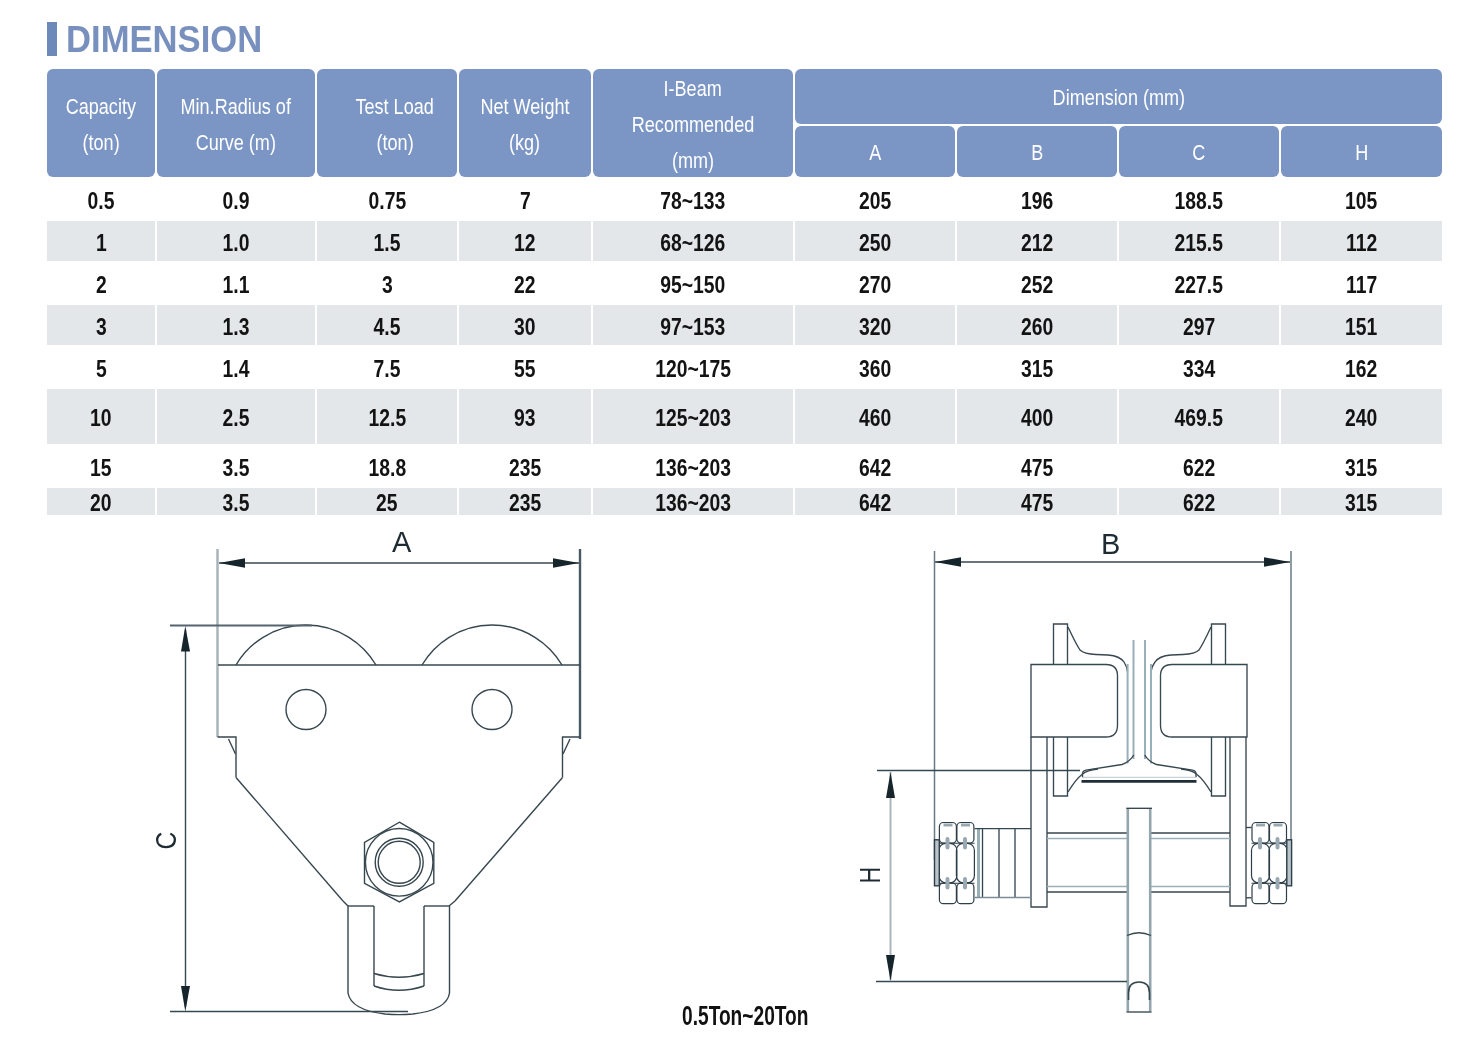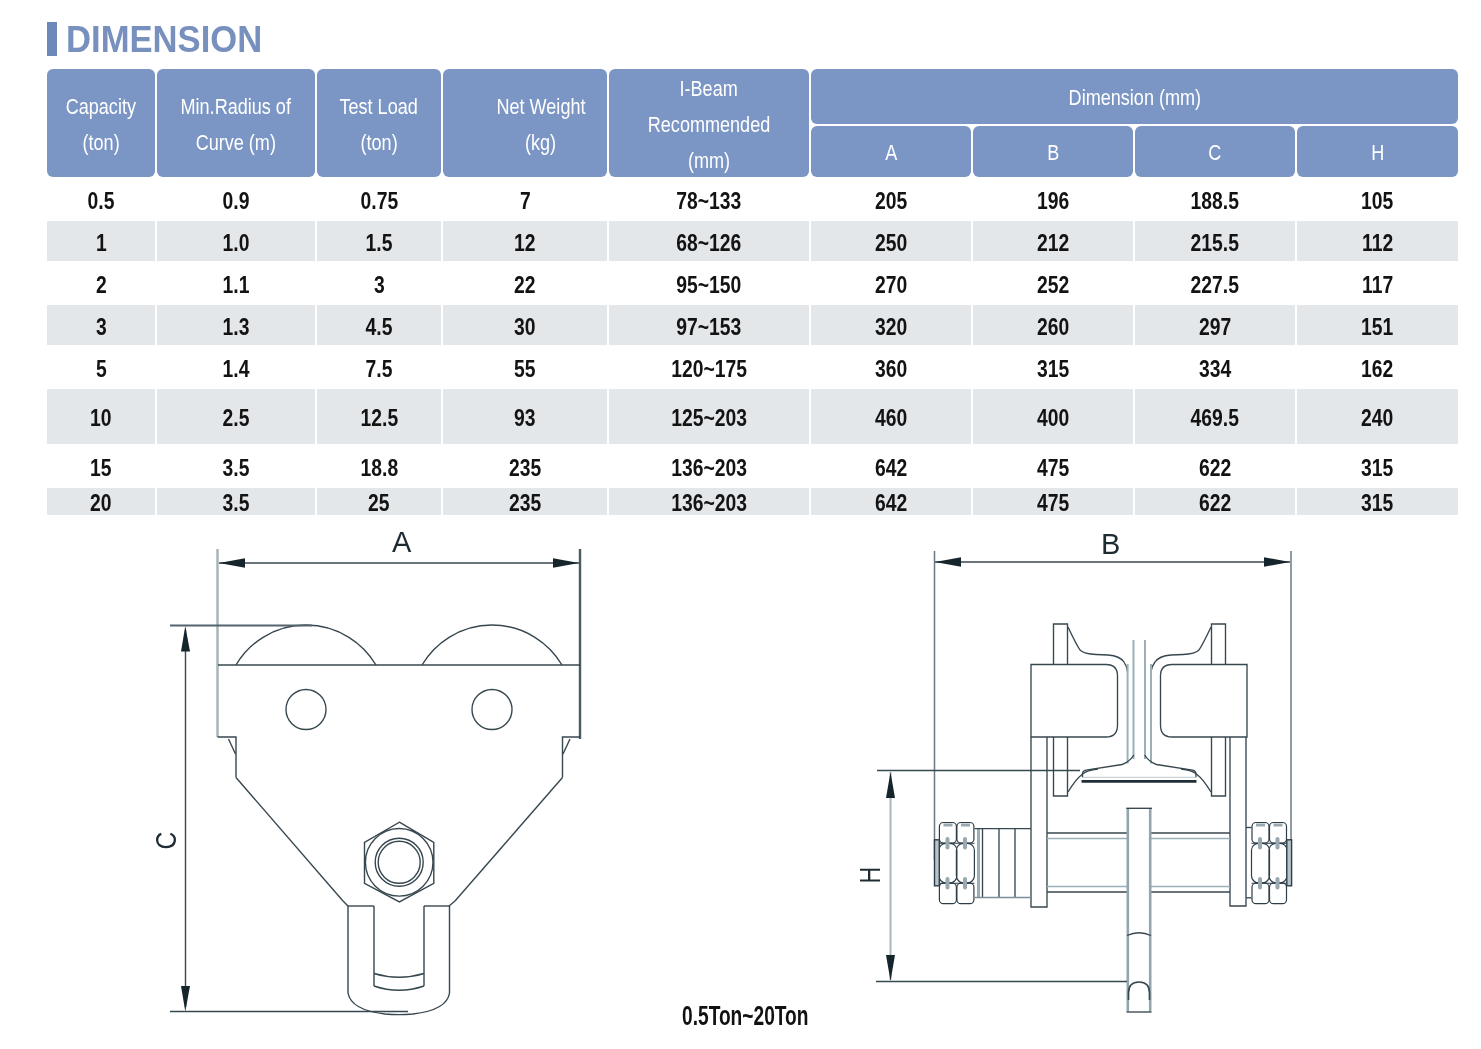--- a/index.html
+++ b/index.html
@@ -18,22 +18,22 @@
 </style>
 </head>
 <body>
 <div class="titlebar"></div>
 <div class="title">DIMENSION</div>
 <table>
   <tbody>
       <tr>
     <th style="width:108px;height:85px;" rowspan="2"><span class="cx">Capacity</span><br><span class="cx">(ton)</span></th>
     <th style="width:158px;" rowspan="2"><span class="cx">Min.Radius of</span><br><span class="cx">Curve (m)</span></th>
-    <th style="width:124px;" rowspan="2"><span class="cx">Test Load</span><br><span class="cx">(ton)</span></th>
-    <th style="width:132px;padding-left:32px;" rowspan="2"><span class="cx">Net Weight</span><br><span class="cx">(kg)</span></th>
+    <th style="width:124px;padding-left:16px;" rowspan="2"><span class="cx">Test Load</span><br><span class="cx">(ton)</span></th>
+    <th style="width:132px;" rowspan="2"><span class="cx">Net Weight</span><br><span class="cx">(kg)</span></th>
     <th style="width:200px;" rowspan="2"><span class="cx">I-Beam</span><br><span class="cx">Recommended (mm)</span></th>
     <th style="width:160px;height:45px;" colspan="4"><span class="cx">Dimension (mm)</span></th>
   </tr>
   <tr>
     <th style="width:160px;height:42px;"><span class="cx">A</span></th>
     <th style="width:160px;"><span class="cx">B</span></th>
     <th style="width:160px;"><span class="cx">C</span></th>
     <th style="width:161px;"><span class="cx">H</span></th>
   </tr>
   <tr class="w">

